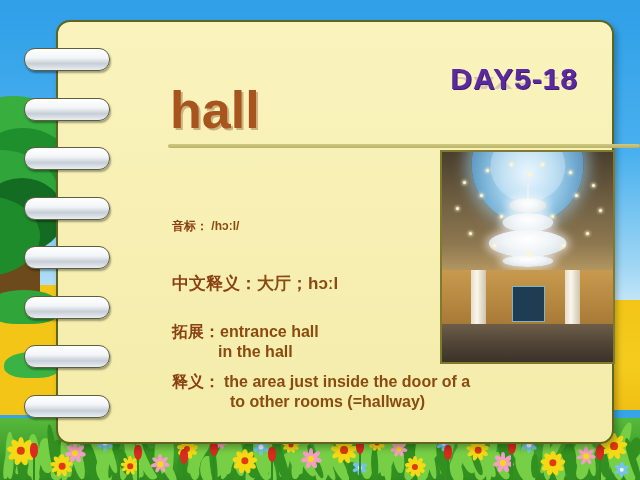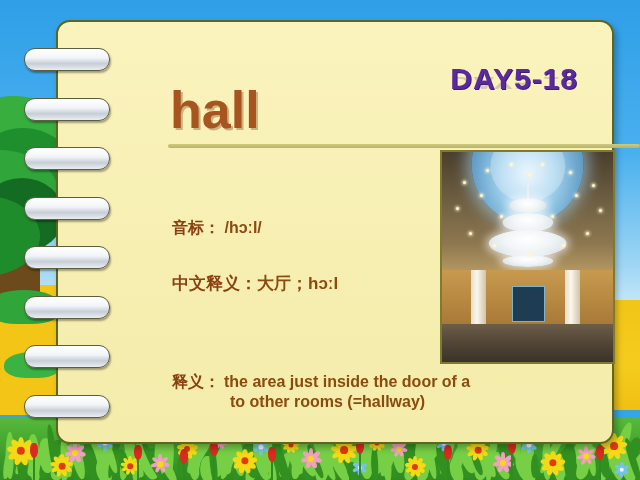--- a/index.html
+++ b/index.html
@@ -103,21 +103,21 @@
     background:linear-gradient(to bottom,#cfc97e,#b9b26a);
     border-radius:2px;
   }
   .entry{
     position:absolute;
     color:#8a4a10;
     font-weight:bold;
   }
   .entry .lbl{color:#8a4010;}
   .l-pos{left:114px;top:140px;font-size:16px;}
-  .l-pho{left:114px;top:196px;font-size:16px;}
+  .l-pho{left:114px;top:196px;font-size:12px;}
   .l-cn {left:114px;top:250px;font-size:17px;}
   .l-ext{left:114px;top:300px;font-size:16px;}
   .l-def{left:114px;top:350px;font-size:16px;width:400px;}
   .ext-indent{display:block;margin-left:46px;}
   .def-body{display:block;margin-left:58px;margin-top:-20px;}
   .def-inline{margin-left:4px;}
 
   
   .photo{
     position:absolute;left:382px;top:128px;width:171px;height:210px;
@@ -656,20 +656,24 @@
 
 
     <div class="entry l-pho">
       <span class="lbl">音标：</span><span> /hɔːl/</span>
     </div>
 
     <div class="entry l-cn">
       <span class="lbl">中文释义：</span><span>大厅；hɔːl</span>
     </div>
 
+    <div class="entry l-ext">
+      <span class="lbl">拓展：</span><span>entrance hall</span>
+      <span class="ext-indent">in the hall</span>
+    </div>
 
     <div class="entry l-def">
       <span class="lbl">释义：</span><span class="def-inline">the area just inside the door of a</span>
       <span class="def-body" style="margin-top:0">to other rooms (=hallway)</span>
     </div>
 
     <div class="photo">
       <div class="ph-ceiling"></div>
       <div class="ph-dome"></div>
       <div class="ph-dome2"></div>

